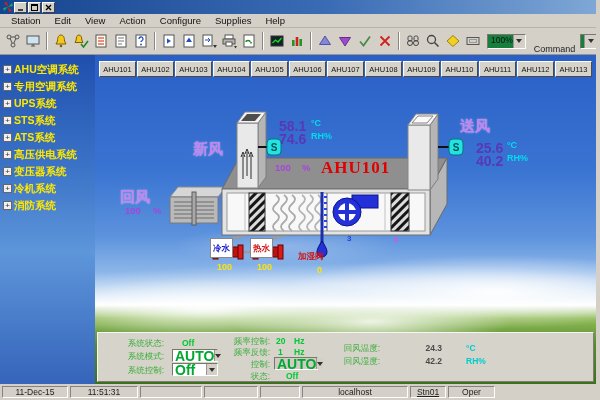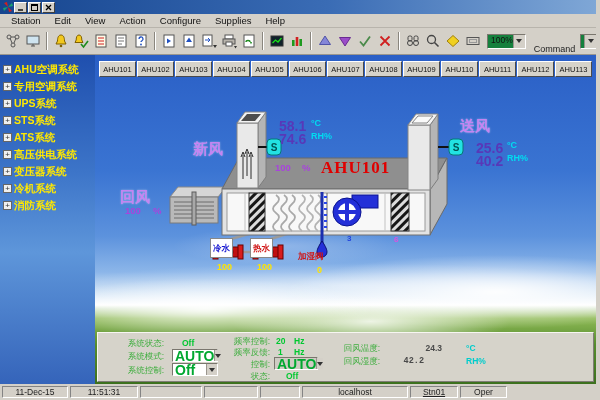--- a/index.html
+++ b/index.html
@@ -483,30 +483,30 @@
           <span class="cb">
               <span class="caret"></span>
             </span>
         </div>
         <span class="plab" style="left:144px;top:38px;width:28px;">状态:</span>
         <span class="pval" style="left:188px;top:38px;">Off</span>
         <span class="plab" style="left:234px;top:10px;width:48px;">回风温度:</span>
         <span class="pdark" style="left:316px;top:10px;width:28px;">24.3</span>
         <span class="punit" style="left:368px;top:10px;">°C</span>
         <span class="plab" style="left:234px;top:23px;width:48px;">回风湿度:</span>
-        <span class="pdark" style="left:298px;top:23px;width:28px;font-family:Liberation Mono, monospace;">42.2</span>
+        <span class="pdark" style="left:316px;top:23px;width:28px;">42.2</span>
         <span class="punit" style="left:368px;top:23px;">RH%</span>
       </div>
     </div>
   </div>
 
   <div class="statusbar">
     <div class="scell" style="width:66px;">11-Dec-15</div>
     <div class="scell" style="width:68px;">11:51:31</div>
     <div class="scell" style="width:62px;"></div>
     <div class="scell" style="width:54px;"></div>
     <div class="scell" style="width:40px;"></div>
     <div class="scell" style="width:106px;">localhost</div>
-    <div class="scell" style="width:48px;text-decoration:underline;">Stn01</div>
+    <div class="scell" style="width:36px;text-decoration:underline;">Stn01</div>
     <div class="scell" style="width:47px;">Oper</div>
   </div>
 
 </div>
 
 </body></html>

